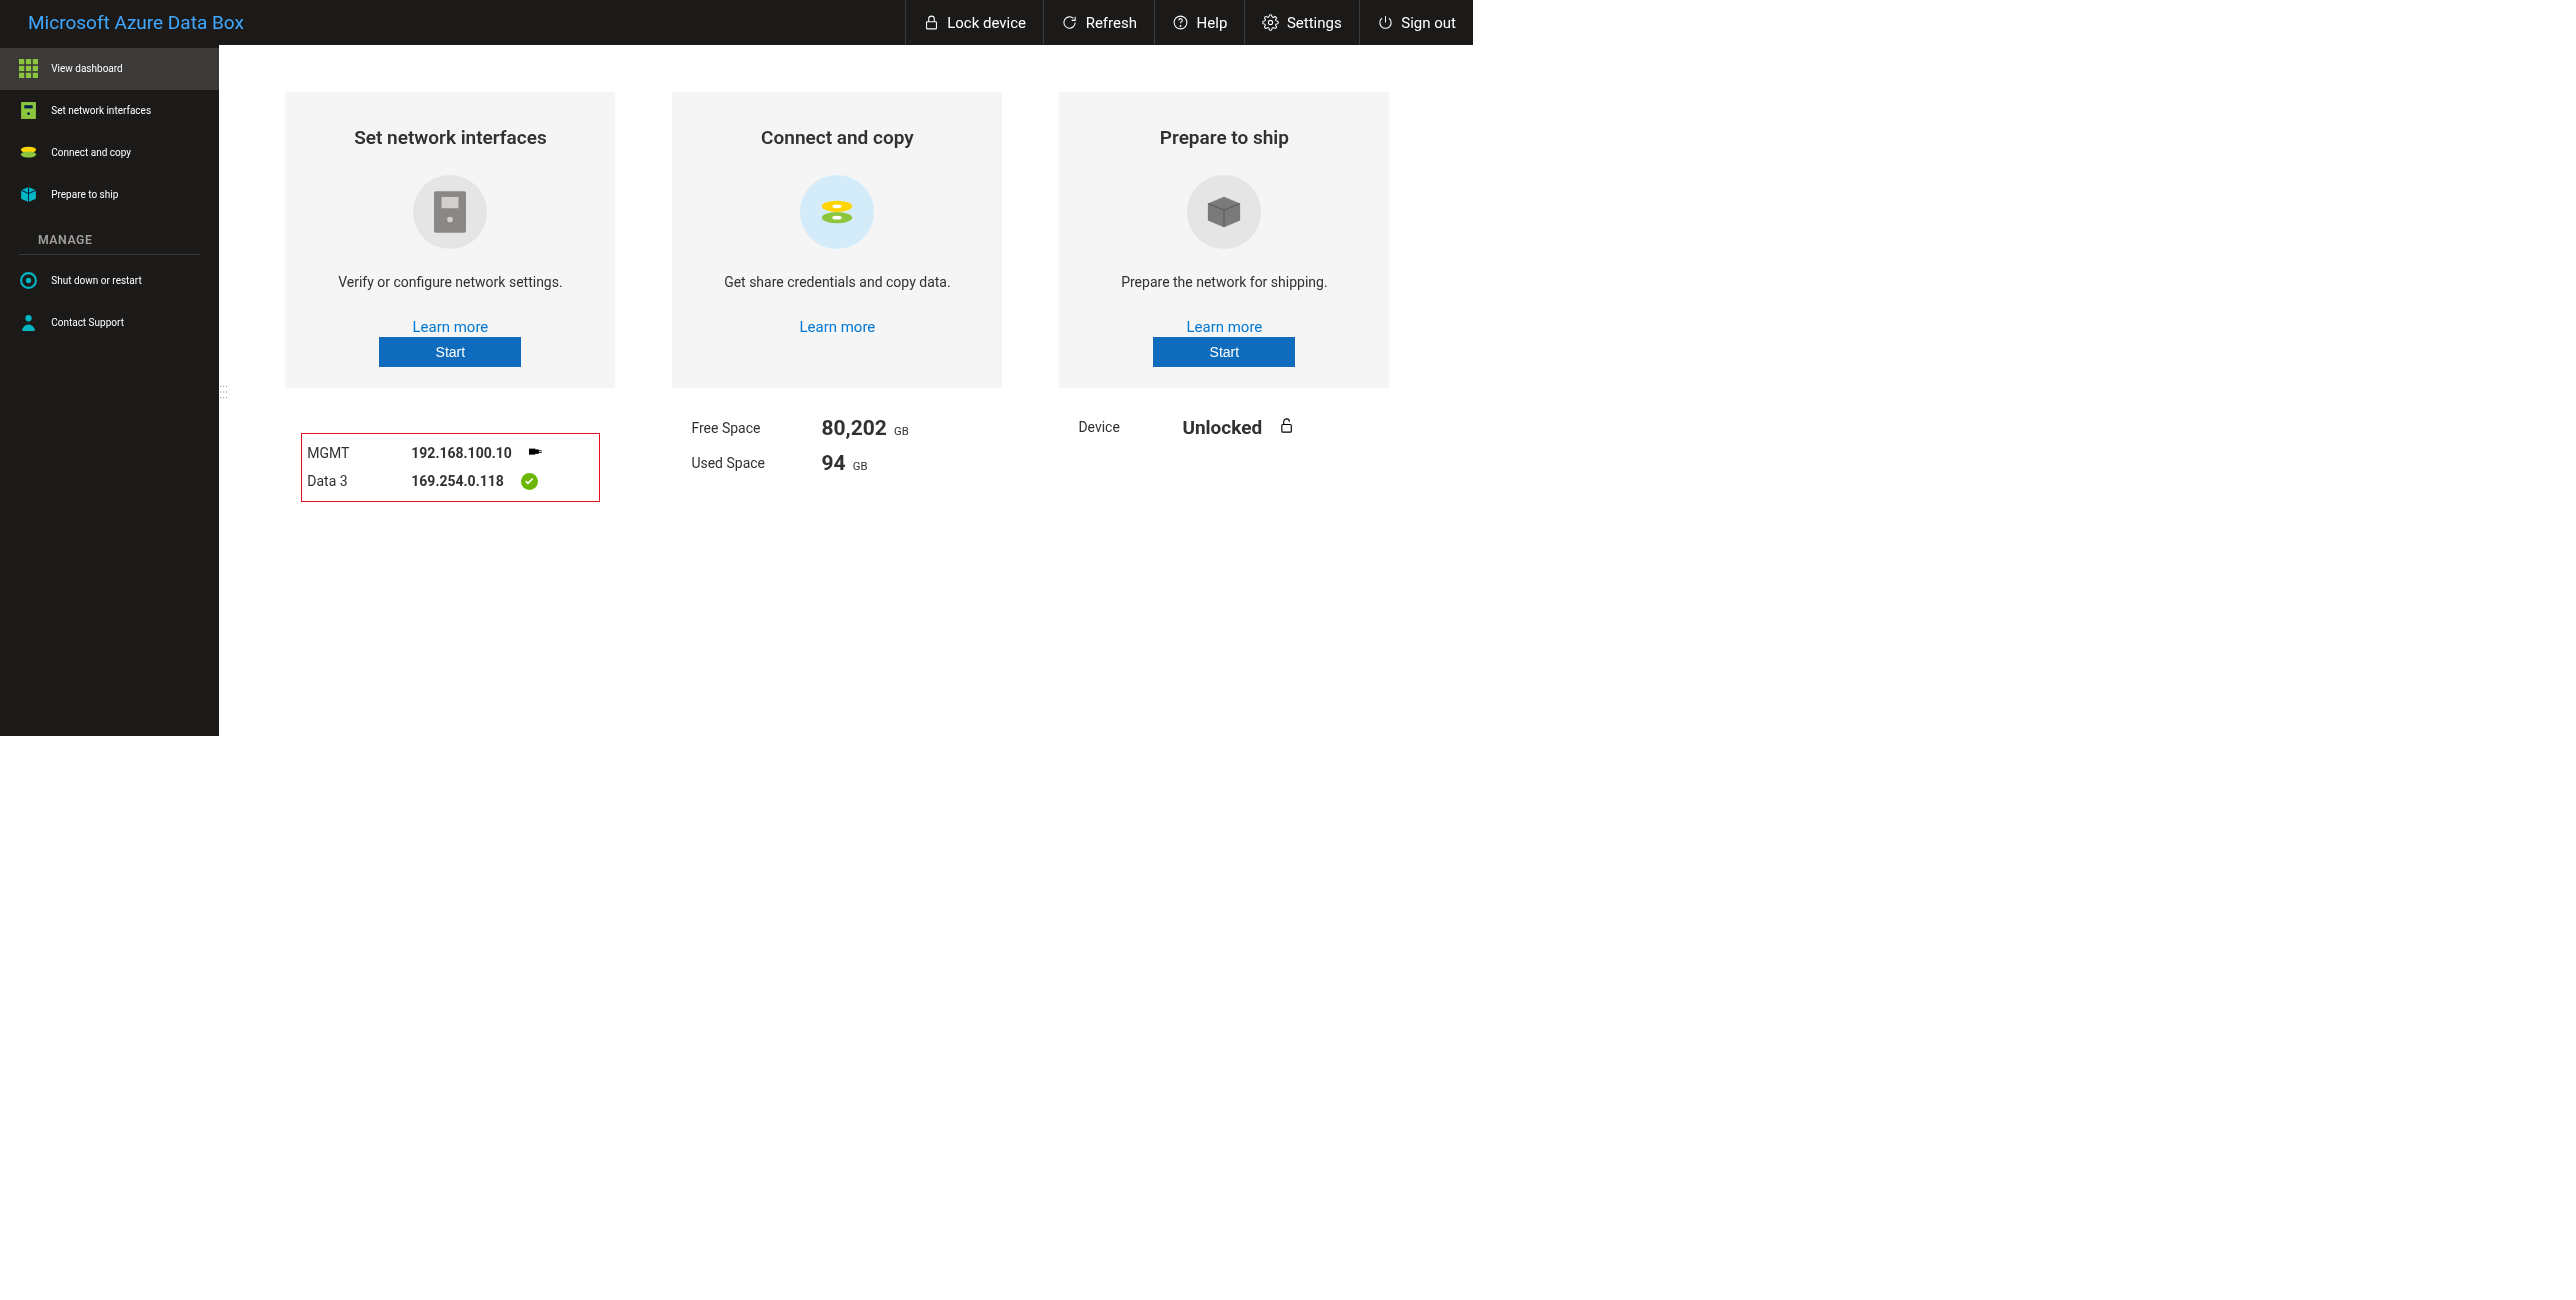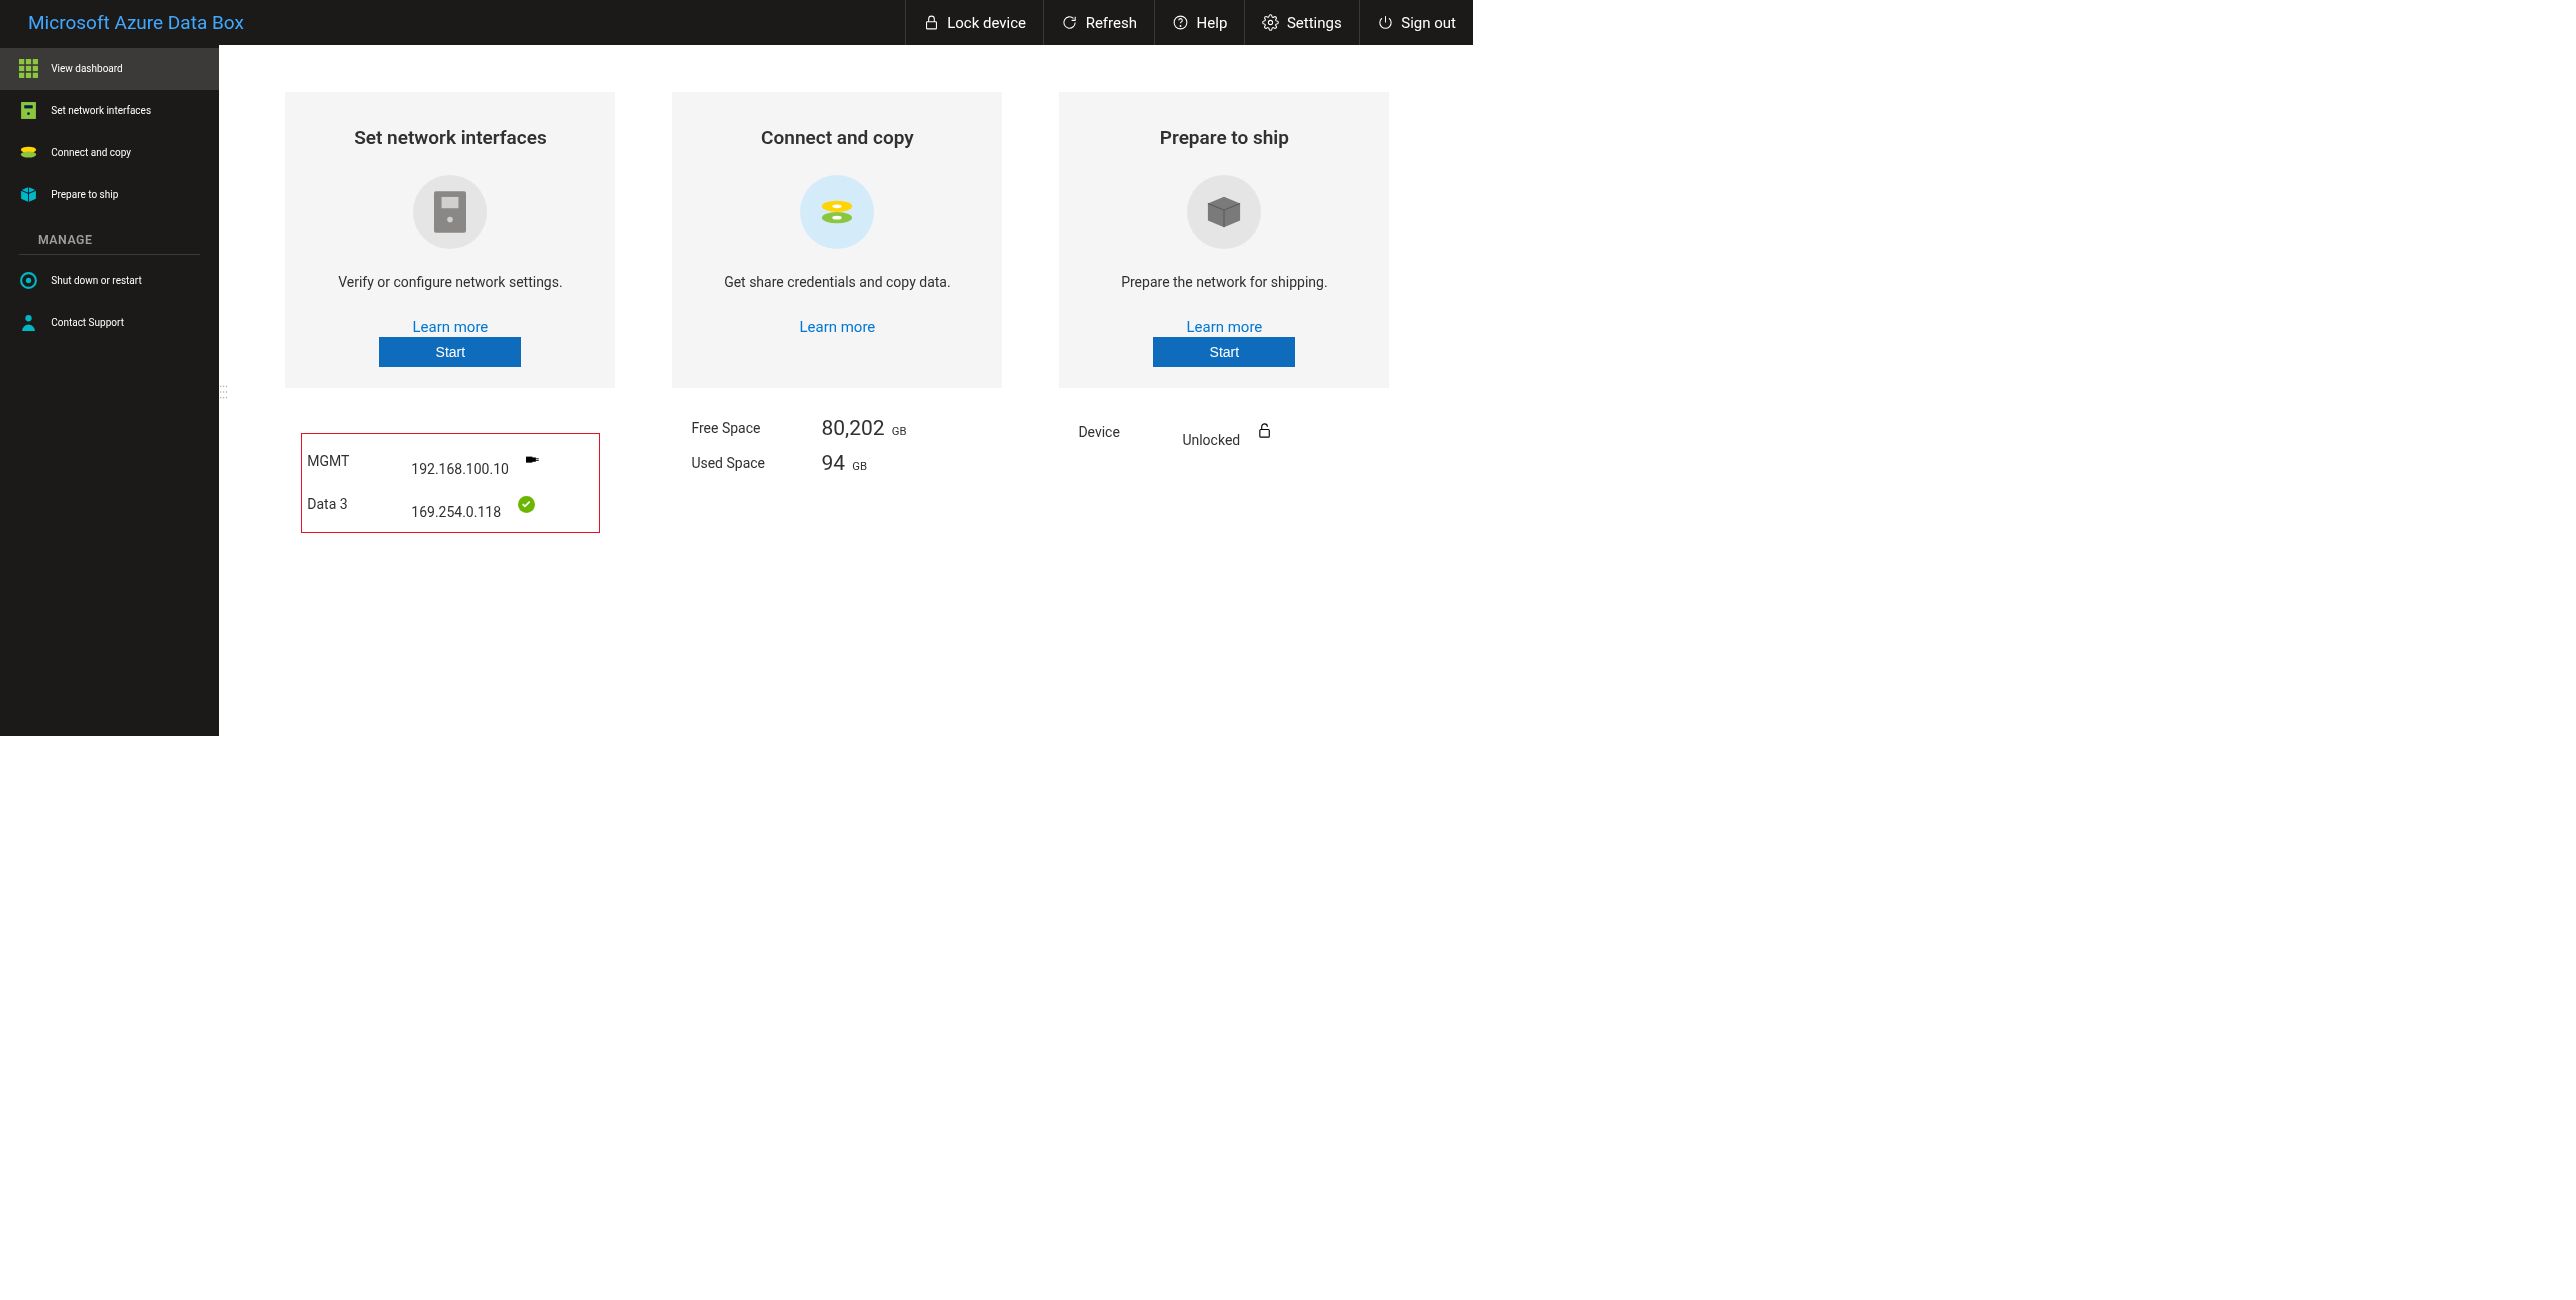--- a/index.html
+++ b/index.html
@@ -109,21 +109,21 @@
 .start-btn{
   background:#0f6cbd;color:#fff;border:none;
   width:142px;height:30px;font-size:14px;cursor:pointer;
 }
 .card-bottom{
   padding:28px 19px 38px;
   font-size:14px;
 }
 .row{display:flex;align-items:center;gap:17px;margin-bottom:11.3px;}
 .row .lbl{width:87px;}
-.row .val{font-weight:400;margin-top:16px;}
+.row .val{font-weight:700;}
 .row .unit{font-size:11.3px;font-weight:400;margin-left:3.8px;}
 .row svg{width:15px;height:15px;}
 .highlight{border:1.9px solid #e81123;padding:11.3px 5.7px;margin:17px -3.8px 0;}
 .check{background:#6bb700;border-radius:50%;width:17px;height:17px;display:inline-flex;align-items:center;justify-content:center;}
 .check svg{stroke:#fff;stroke-width:2;fill:none;width:10.4px;height:10.4px;}
 .plug svg{stroke:#000;fill:#000;width:17px;height:13.2px;}
 .unlock svg{stroke:#000;fill:none;stroke-width:1.2;width:17px;height:17px;}
 .disk-ylw{fill:#ffd400;}
 .disk-grn{fill:#8cc63f;}
 </style>
@@ -328,21 +328,21 @@
                 <path d="M4 10l17 7 17-7M21 17v18" stroke="#555" stroke-width="1" fill="none"></path>
               </svg>
           </div>
           <p>Prepare the network for shipping.</p>
           <a class="learn">Learn more</a>
           <button class="start-btn">Start</button>
         </div>
         <div class="card-bottom">
           <div class="row">
             <span class="lbl">Device</span>
-            <span class="val" style="font-size:14px">Unlocked</span>
+            <span class="val" style="font-size:19px">Unlocked</span>
             <span class="unlock"><svg viewBox="0 0 18 18">
                   <rect x="3" y="8" width="10" height="8" rx="1"></rect>
                   <path d="M5 8V5a3 3 0 0 1 6 0"></path>
                 </svg></span>
           </div>
         </div>
       </div>
     </div>
   </div>
 </div>

